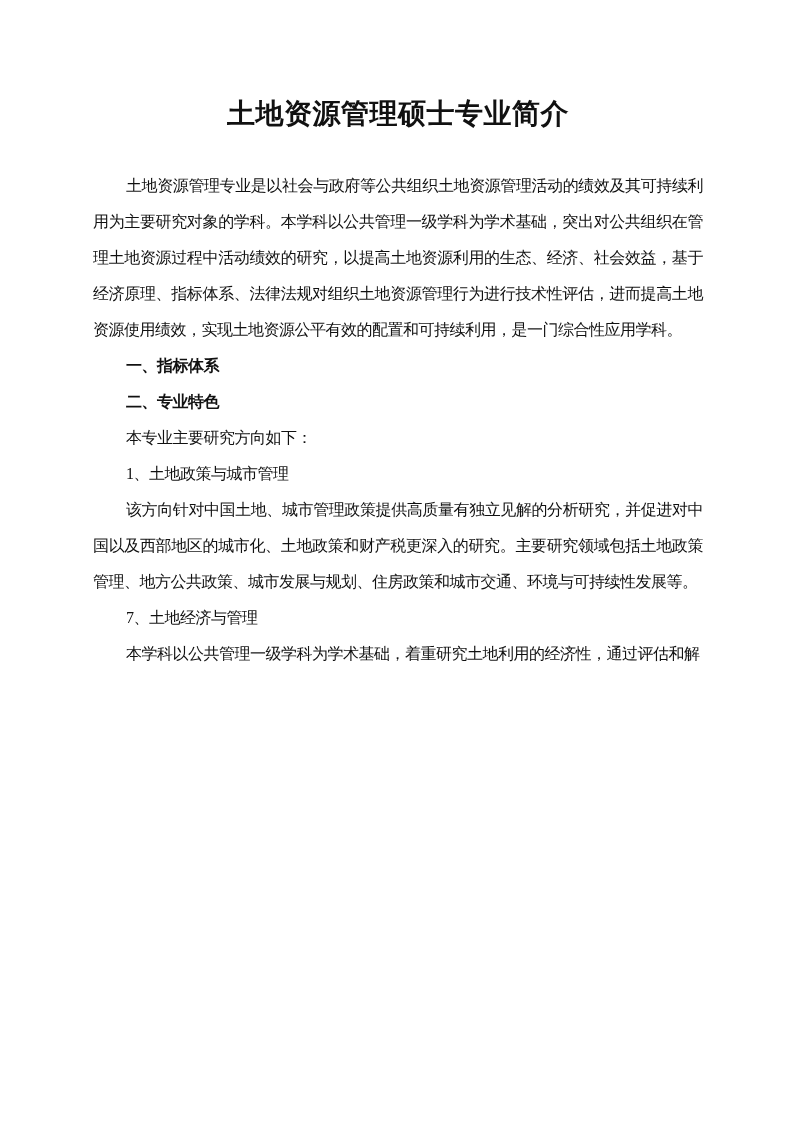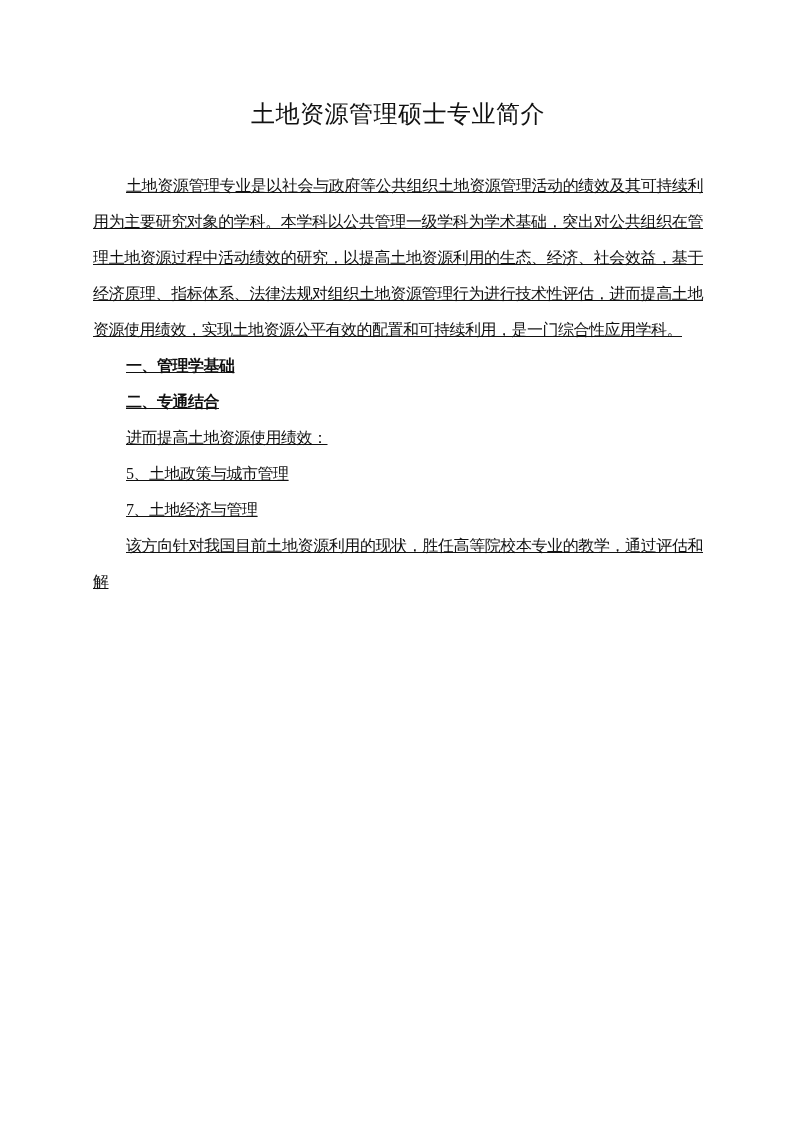--- a/index.html
+++ b/index.html
@@ -16,65 +16,65 @@
     font-family: "Liberation Serif", "DejaVu Serif", serif;
     color: #111111;
   }
   .content {
     box-sizing: border-box;
     padding: 99px 90px 0 93px;
     width: 793px;
   }
   .doc-title {
     margin: 0 0 39px 0;
-    font-size: 24px;
-    font-weight: normal;
+    font-size: 28px;
+    font-weight: bold;
     line-height: 30px;
     text-align: center;
     letter-spacing: 0.5px;
     color: #111111;
   }
   .para {
     margin: 0;
     font-size: 16px;
     line-height: 36px;
     text-align: justify;
     text-indent: 33px;
     letter-spacing: -0.5px;
     color: #111111;
-    text-decoration: underline;
   }
   .heading {
     font-weight: bold;
     text-align: left;
   }
   .subitem {
     text-align: left;
   }
 </style>
 </head>
 <body>
 
 <div class="page">
   <div class="content">
 
     <h1 class="doc-title">土地资源管理硕士专业简介</h1>
 
     <p class="para">土地资源管理专业是以社会与政府等公共组织土地资源管理活动的绩效及其可持续利用为主要研究对象的学科。本学科以公共管理一级学科为学术基础，突出对公共组织在管理土地资源过程中活动绩效的研究，以提高土地资源利用的生态、经济、社会效益，基于经济原理、指标体系、法律法规对组织土地资源管理行为进行技术性评估，进而提高土地资源使用绩效，实现土地资源公平有效的配置和可持续利用，是一门综合性应用学科。</p>
 
-    <p class="para heading">一、管理学基础</p>
+    <p class="para heading">一、指标体系</p>
 
 
-    <p class="para heading">二、专通结合</p>
+    <p class="para heading">二、专业特色</p>
 
 
 
-    <p class="para">进而提高土地资源使用绩效：</p>
+    <p class="para">本专业主要研究方向如下：</p>
 
-    <p class="para subitem">5、土地政策与城市管理</p>
+    <p class="para subitem">1、土地政策与城市管理</p>
 
+    <p class="para">该方向针对中国土地、城市管理政策提供高质量有独立见解的分析研究，并促进对中国以及西部地区的城市化、土地政策和财产税更深入的研究。主要研究领域包括土地政策管理、地方公共政策、城市发展与规划、住房政策和城市交通、环境与可持续性发展等。</p>
 
     <p class="para subitem">7、土地经济与管理</p>
 
-    <p class="para">该方向针对我国目前土地资源利用的现状，胜任高等院校本专业的教学，通过评估和解</p>
+    <p class="para">本学科以公共管理一级学科为学术基础，着重研究土地利用的经济性，通过评估和解</p>
 
   </div>
 </div>
 
 </body></html>

